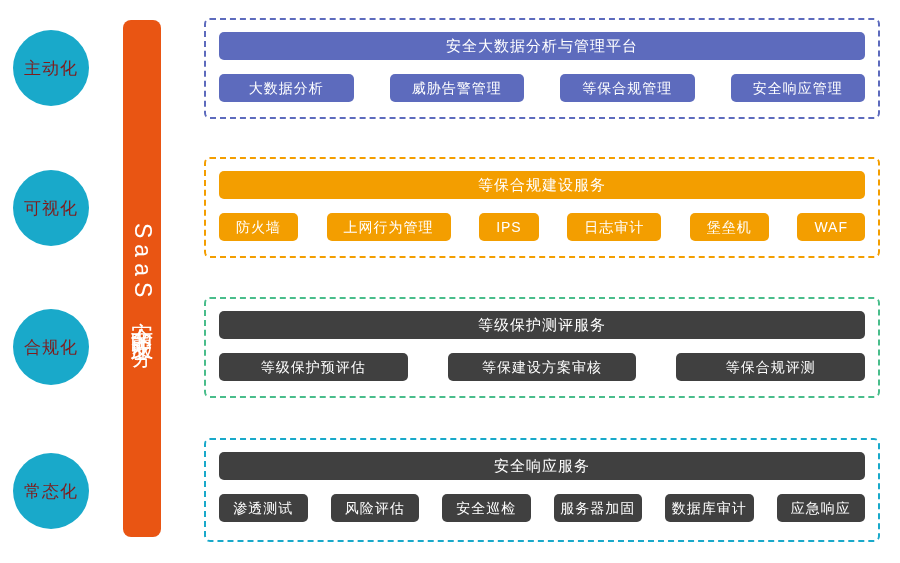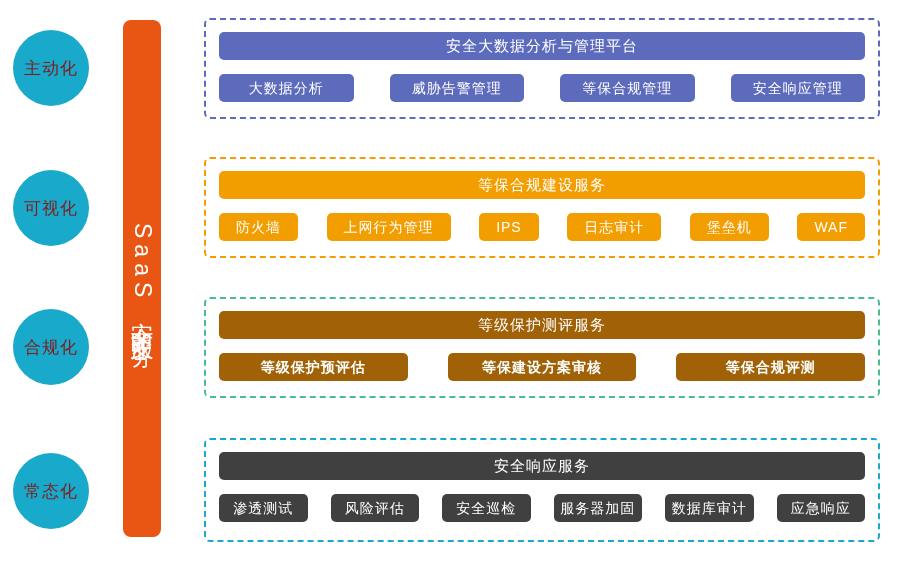--- a/index.html
+++ b/index.html
@@ -47,23 +47,23 @@
   .p1 .panel-header,.p1 .chip{background:#5d6bbd;}
   .p1 .panel-items{gap:36px;}
   .p1 .chip{flex:1;}
 
   .p2{top:157px;height:101px;border-color:#f39e00;}
   .p2 .panel-header,.p2 .chip{background:#f39e00;}
   .p2 .panel-items{justify-content:space-between;align-items:flex-end;}
   .p2 .chip{padding:0 17px;}
 
   .p3{top:297px;height:101px;border-color:#49bd8b;}
-  .p3 .panel-header,.p3 .chip{background:#a16207;}
+  .p3 .panel-header,.p3 .chip{background:#404040;}
   .p3 .panel-items{gap:40px;}
-  .p3 .chip{flex:1;font-weight:bold;}
+  .p3 .chip{flex:1;}
 
   .p4{top:438px;height:104px;border-color:#19a9ca;}
   .p4 .panel-header,.p4 .chip{background:#404040;}
   .p4 .panel-items{gap:23px;justify-content:center;}
   .p4 .chip{flex:1;}
 </style>
 </head>
 <body>
 
 <div class="stage">

